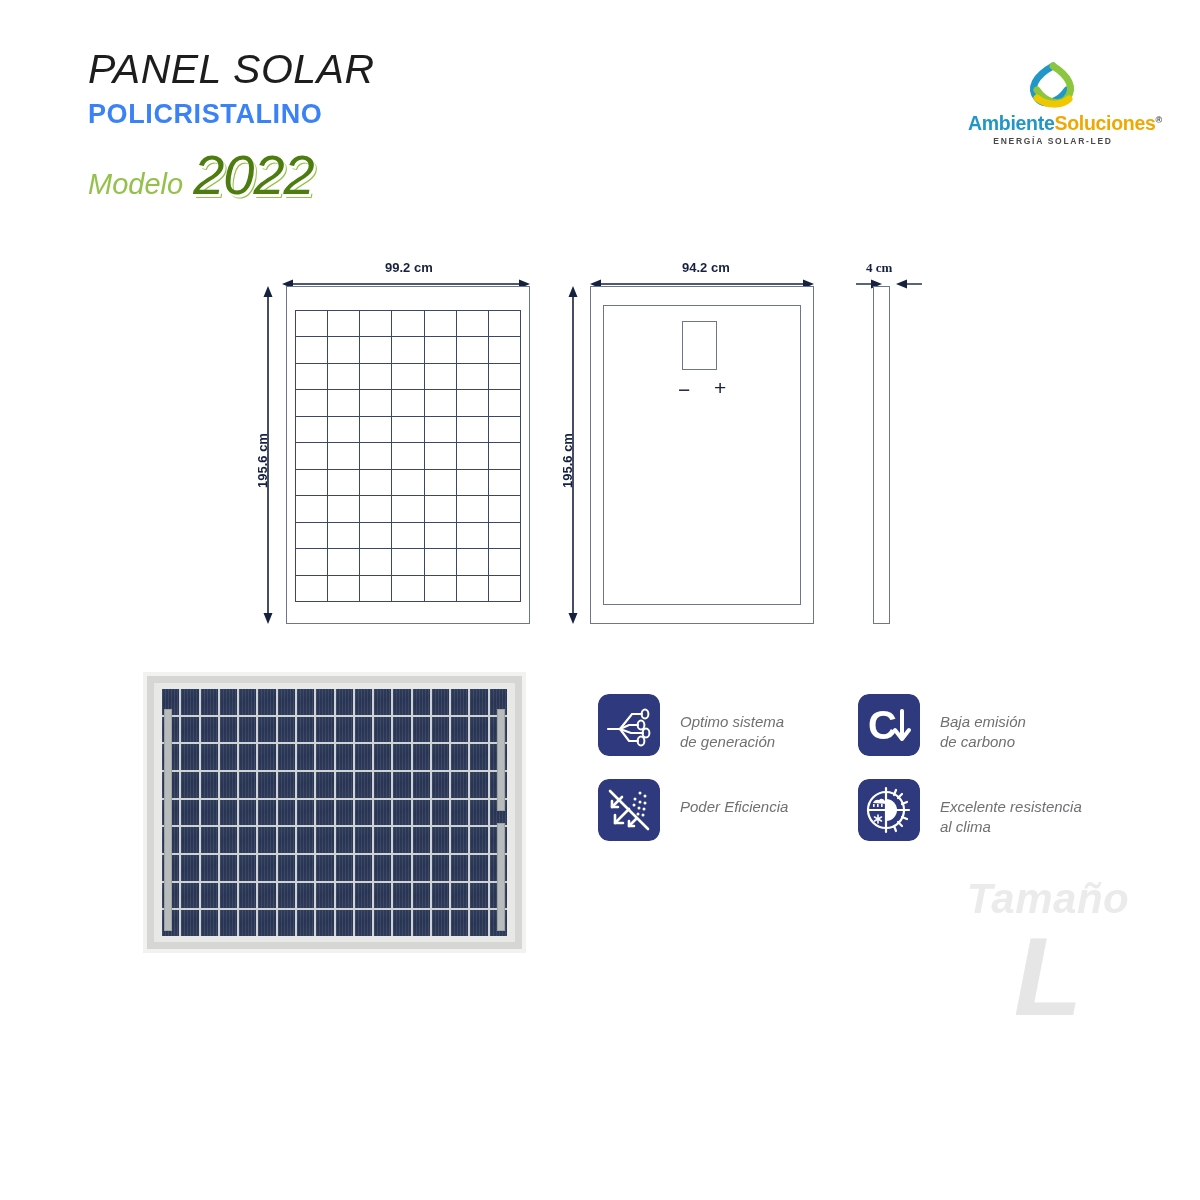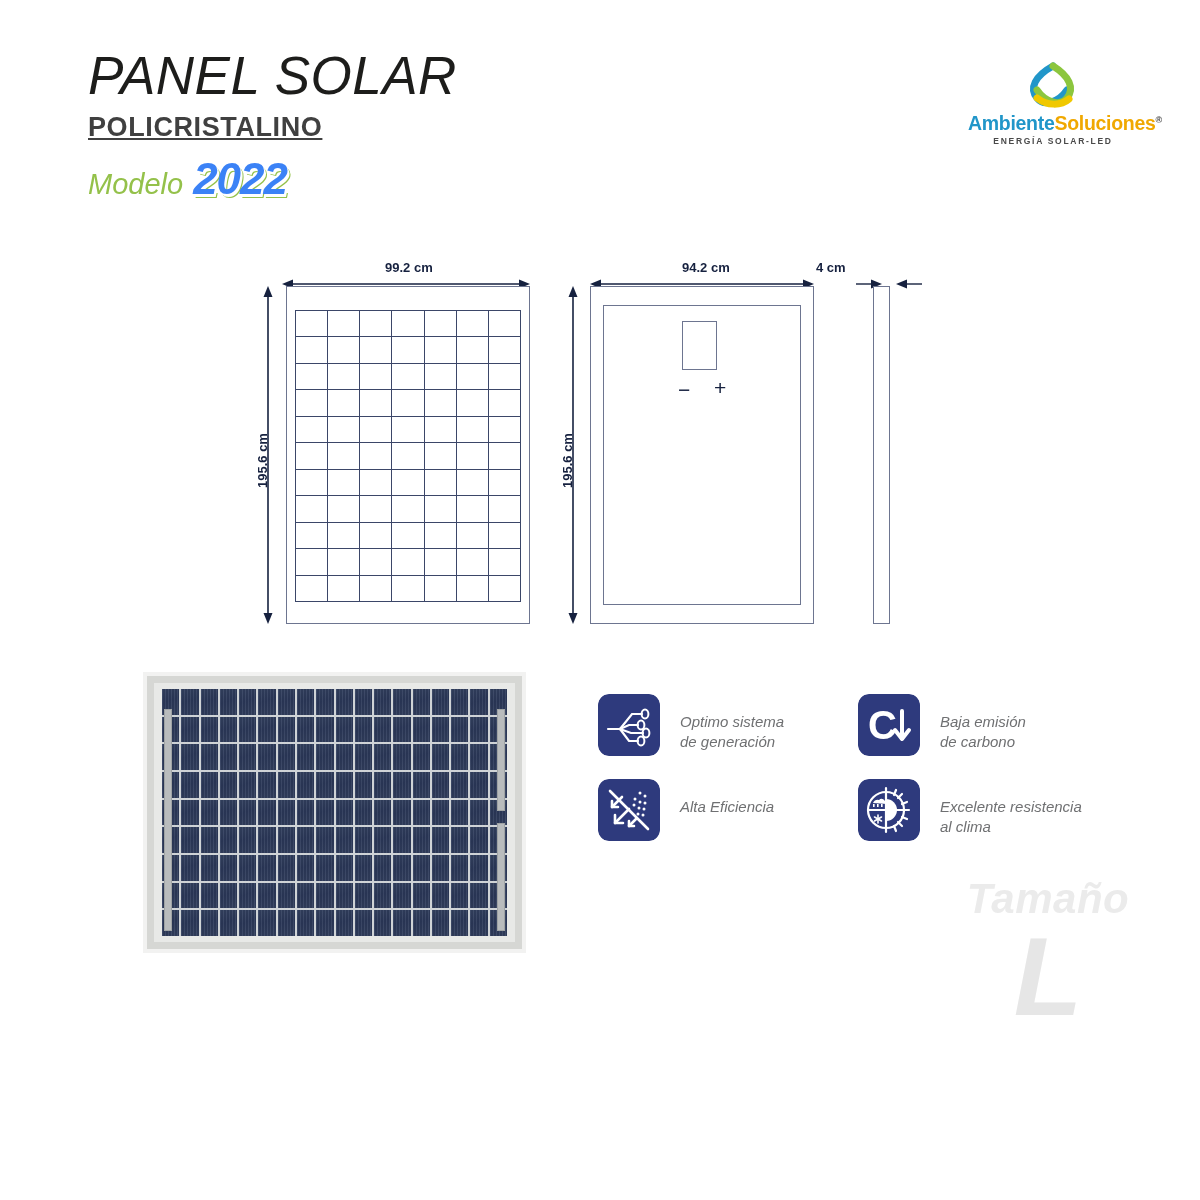--- a/index.html
+++ b/index.html
@@ -16,56 +16,55 @@
     color: #1d1d1b;
   }
 
   
   #header-title-block {
     position: absolute;
     left: 88px;
     top: 48px;
   }
   #product-title {
-    font-size: 53px;
+    font-size: 41px;
     font-style: italic;
     font-weight: 400;
     letter-spacing: 0.5px;
     line-height: 1.05;
     color: #1d1d1b;
     white-space: nowrap;
   }
   #product-subtitle {
     font-size: 27px;
     font-weight: bold;
     letter-spacing: 0.6px;
     line-height: 1.25;
     margin-top: 7px;
-    color: #404040;
+    color: #3b82f6;
     white-space: nowrap;
-    text-decoration: underline;
   }
   #model-line {
     margin-top: 10px;
     display: flex;
     align-items: baseline;
     gap: 10px;
     white-space: nowrap;
   }
   #model-word {
     font-size: 29px;
     font-style: italic;
     font-weight: normal;
     color: #94c14a;
   }
   #model-year {
-    font-size: 44px;
+    font-size: 56px;
     font-style: italic;
-    font-weight: bold;
-    color: #3b82f6;
+    font-weight: normal;
+    color: #4d7c0f;
     letter-spacing: -1px;
     text-shadow: 2px 3px 0 #ffffff, 3px 4px 0 #94c14a;
   }
 
   
   #brand-logo {
     position: absolute;
     right: 62px;
     top: 58px;
     width: 170px;
@@ -395,21 +394,21 @@
     <polygon points="6,0 1.5,11 10.5,11" fill="#16213f"></polygon>
     <polygon points="6,338 1.5,327 10.5,327" fill="#16213f"></polygon>
   </svg>
 
   <div class="panel-outline" style="left:590px; top:38px; width:224px; height:338px;"></div>
   <div class="panel-inner" style="left:603px; top:57px; width:198px; height:300px;"></div>
   <div id="junction-box" style="left:682px; top:315px; width:35px; height:49px; top:73px;"></div>
   <div class="terminal-sign" style="left:678px; top:131px;">−</div>
   <div class="terminal-sign" style="left:714px; top:129px;">+</div>
 
-  <div class="dim-label-h" style="left:816px; top:12px;">4 cm</div>
+  <div class="dim-label-h" style="left:866px; top:12px;font-family:Liberation Serif, serif;">4 cm</div>
   <svg style="position:absolute;left:856px;top:30px;" width="66" height="12">
     <line x1="0" y1="6" x2="22" y2="6" stroke="#16213f" stroke-width="1.4"></line>
     <polygon points="26,6 15,1.5 15,10.5" fill="#16213f"></polygon>
     <line x1="44" y1="6" x2="66" y2="6" stroke="#16213f" stroke-width="1.4"></line>
     <polygon points="40,6 51,1.5 51,10.5" fill="#16213f"></polygon>
   </svg>
   <div class="panel-outline" style="left:873px; top:38px; width:17px; height:338px;"></div>
 </div>
 
 <div id="panel-photo">
@@ -630,21 +629,21 @@
             <circle cx="42" cy="23" r="1.5"></circle>
             <circle cx="47" cy="24" r="1.5"></circle>
           <circle cx="36" cy="26" r="1.5"></circle>
             <circle cx="41" cy="29" r="1.5"></circle>
             <circle cx="46" cy="30" r="1.5"></circle>
           <circle cx="40" cy="35" r="1.5"></circle>
             <circle cx="45" cy="36" r="1.5"></circle>
         </g>
       </svg>
       <div class="feature-text">
-        <div>Alta Eficiencia</div>
+        <div>Poder Eficiencia</div>
       </div>
     </div>
 
 
   </div>
 
   <div class="feature-col" id="feature-col-right">
 
     <div class="feature-item">
       <svg class="feature-icon" viewBox="0 0 62 62">

